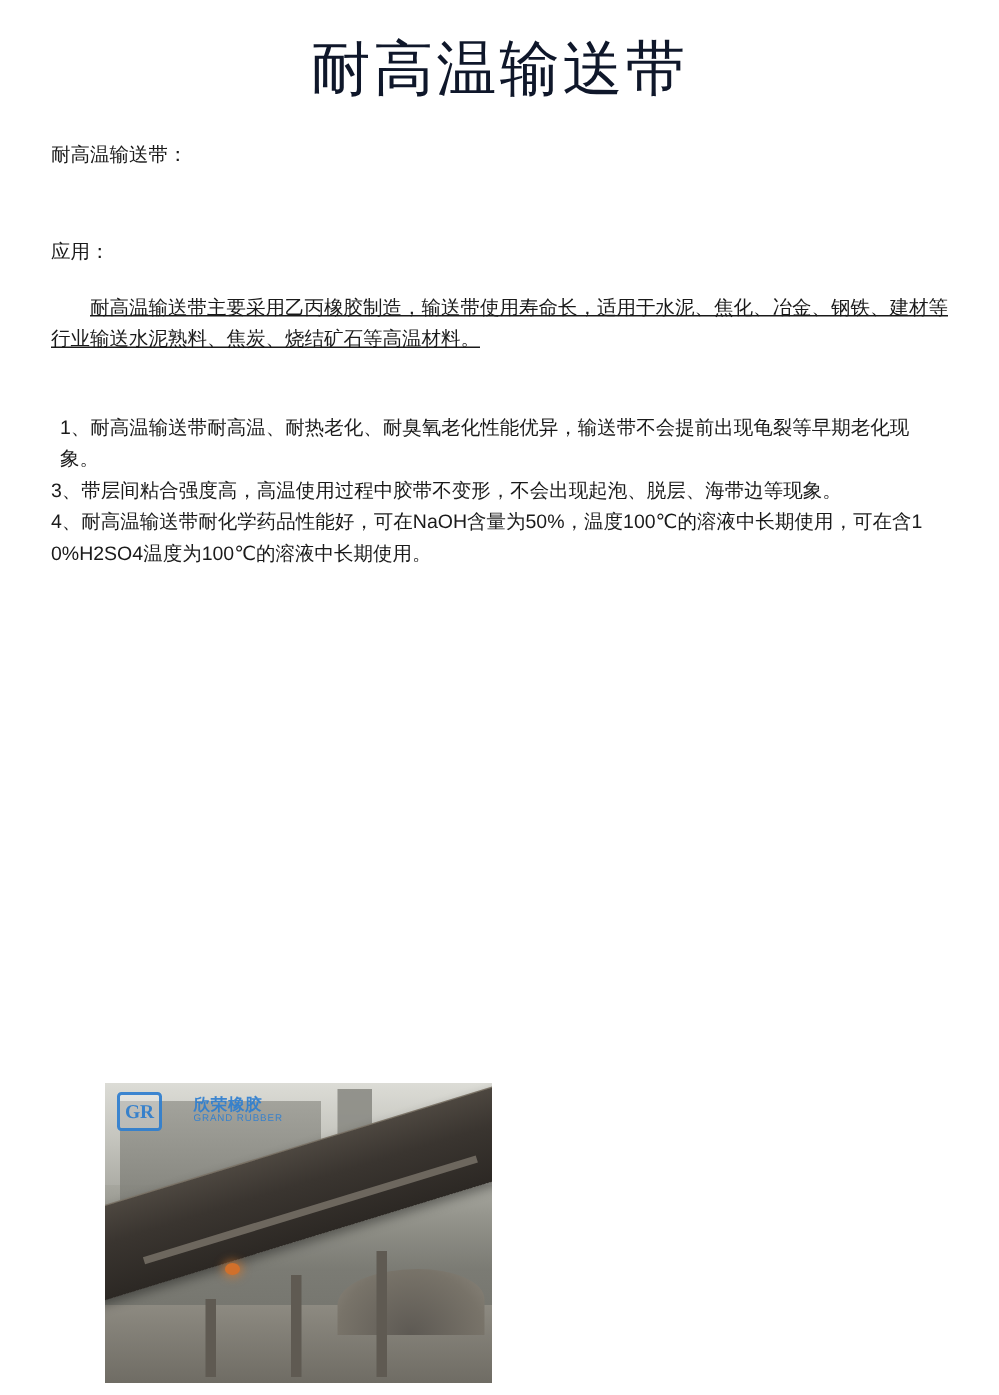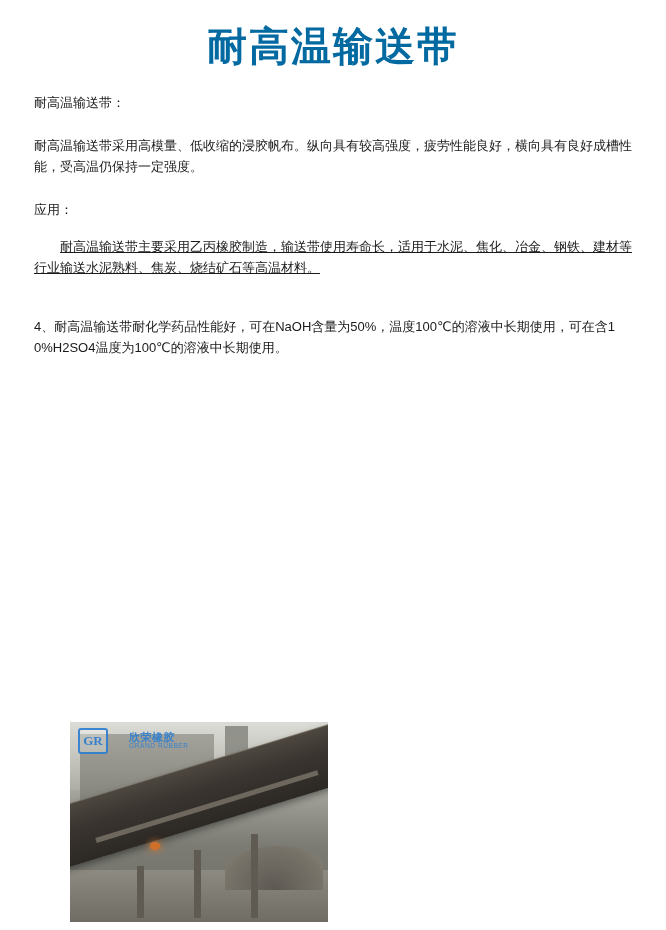--- a/index.html
+++ b/index.html
@@ -16,26 +16,26 @@
   }
   .page {
     width: 666px;
     height: 930px;
     position: relative;
     box-sizing: border-box;
     padding: 0 34px;
   }
   .doc-title {
     font-size: 40px;
-    font-weight: bold;
+    font-weight: normal;
     text-align: center;
     letter-spacing: 2px;
     line-height: 1.2;
     margin: 22px 0 0 0;
-    color: #0369a1;
+    color: #0f172a;
   }
   .body-block {
     margin-top: 22px;
   }
   .para {
     font-size: 13px;
     line-height: 1.62;
     color: #1a1a1a;
     margin: 0 0 0 0;
     text-align: left;
@@ -219,29 +219,30 @@
 <body>
 
 <div class="page">
 
   <h1 class="doc-title">耐高温输送带</h1>
 
   <div class="body-block">
 
     <div class="para">耐高温输送带：</div>
     <div class="gap-lg"></div>
-    <div class="para">耐高温输送带采用高模量、低收缩的浸胶帆布。纵向具有较高强度，疲劳性能良好，横向具有良好成槽性能，受高温仍保持一定强度。</div>
 
     <div class="gap-lg"></div>
     <div class="para">应用：</div>
     <div class="gap-md"></div>
     <div class="para indent2">耐高温输送带主要采用乙丙橡胶制造，输送带使用寿命长，适用于水泥、焦化、冶金、钢铁、建材等行业输送水泥熟料、焦炭、烧结矿石等高温材料。</div>
 
     <div class="gap-lg"></div>
     <div class="gap-md"></div>
+    <div class="para lead-space">1、耐高温输送带耐高温、耐热老化、耐臭氧老化性能优异，输送带不会提前出现龟裂等早期老化现象。</div>
+    <div class="para">3、带层间粘合强度高，高温使用过程中胶带不变形，不会出现起泡、脱层、海带边等现象。</div>
     <div class="para">4、耐高温输送带耐化学药品性能好，可在NaOH含量为50%，温度100℃的溶液中长期使用，可在含10%H2SO4温度为100℃的溶液中长期使用。</div>
 
   </div>
 
   <div class="images-row">
 
     <div class="photo p1">
       <div class="sky"></div>
       <div class="structure"></div>
       <div class="stack"></div>

